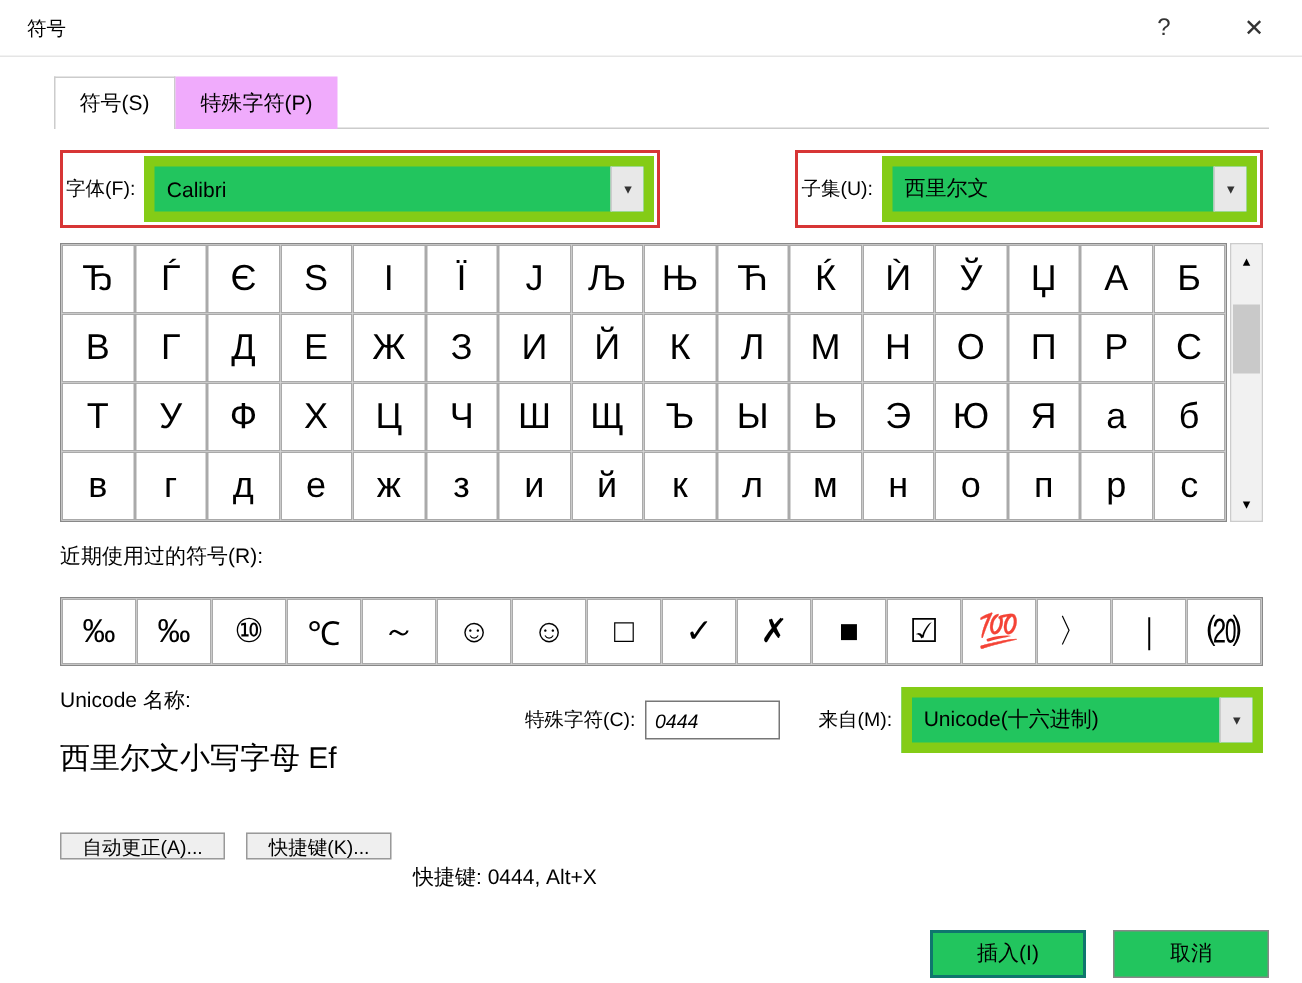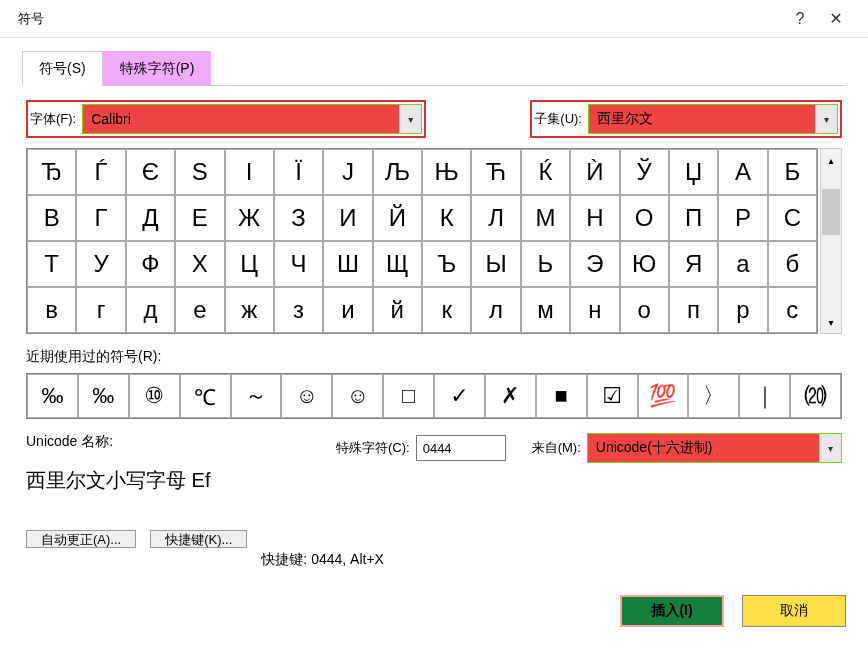--- a/index.html
+++ b/index.html
@@ -10,28 +10,29 @@
       width: 868px;
       height: 655px;
       overflow: hidden;
     }
     .titlebar {
       height: 38px;
       display: flex;
       align-items: center;
       padding: 0 14px 0 18px;
       border-bottom: 1px solid #e5e5e5;
+      gap: 24px;
     }
     .titlebar .title { flex: 1; font-size: 13px; }
     .titlebar .icon {
       width: 36px; height: 32px; display: inline-flex;
       align-items: center; justify-content: center; font-size: 16px;
       color: #333;
     }
-    .content { padding: 12px 22px 10px 22px; }
+    .content { padding: 12px 22px 10px 36px; }
     .tabs { display: flex; border-bottom: 1px solid #ccc; }
     .tab {
       padding: 8px 16px 8px 16px;
       font-size: 14px;
       border: 1px solid transparent;
       border-bottom: none;
       position: relative;
       top: 1px;
       background: #f0abfc;
     }
@@ -45,26 +46,27 @@
     .control-group { display: flex; align-items: center; gap: 6px; }
     .highlight-red { border: 2px solid #d73535; padding: 2px; }
     .label { white-space: nowrap; }
     select, input[type=text] {
       height: 26px;
       border: 1px solid #777;
       background: #fff;
       font-size: 13px;
       padding: 2px 6px;
       font-family: inherit;
+      font-style: italic;
     }
     .dd-wrap {
       display: flex; align-items: center;
-      border: 1px solid #84cc16;
-      height: 30px;
-      background: #ef4444;
+      border: 7px solid #84cc16;
+      height: 44px;
+      background: #22c55e;
     }
     .dd-wrap .dd-val {
       flex: 1; padding: 2px 8px; font-size: 14px;
       overflow: hidden; white-space: nowrap;
     }
     .dd-wrap .dd-btn {
       width: 22px; height: 100%;
       border-left: 1px solid #ccc;
       background: #e8e8e8;
       display: flex; align-items: center; justify-content: center;
@@ -109,21 +111,21 @@
       background: #c9c9c9;
     }
     .recent {
       display: grid;
       grid-template-columns: repeat(16, 1fr);
       grid-template-rows: 44px;
       border: 1px solid #888;
       margin-top: 4px;
     }
     .recent .symbol-cell { font-size: 22px; border: 1px solid #aaa; }
-    .subhdr { font-size: 14px; margin-top: 14px; margin-bottom: 7px;}
+    .subhdr { font-size: 14px; margin-top: 14px; margin-bottom: 18px;}
     .lower { display: flex; margin-top: 14px; }
     .lower-left { width: 310px; }
     .lower-right { flex: 1; display: flex; flex-direction: column; gap: 10px; }
     .charcode-row { display: flex; align-items: center; gap: 6px; }
     .btn-secondary {
       height: 18px;
       padding: 0 14px;
       background: #efefef;
       border: 1px solid #999;
       font-size: 13px;
@@ -134,27 +136,26 @@
     .shortcut-text { font-size: 14px; margin-top: 43px; }
     .dialog-buttons {
       display: flex; justify-content: flex-end;
       gap: 18px; padding: 14px 22px;
     }
     .dialog-buttons button {
       width: 104px; height: 32px;
       font-size: 14px;
       font-family: inherit;
       border: 1px solid #888;
-      background: #fde047;
+      background: #22c55e;
       cursor: pointer;
     }
     .dialog-buttons .primary {
-      border: 2px solid #fca5a5;
-      background: #15803d;
-      font-weight: bold;
+      border: 2px solid #0f766e;
+      background: #22c55e;
     }
   </style>
 </head>
 <body>
 
 <div class="titlebar">
   <span class="title">符号</span>
   <span class="icon">?</span>
   <span class="icon">✕</span>
 </div>

